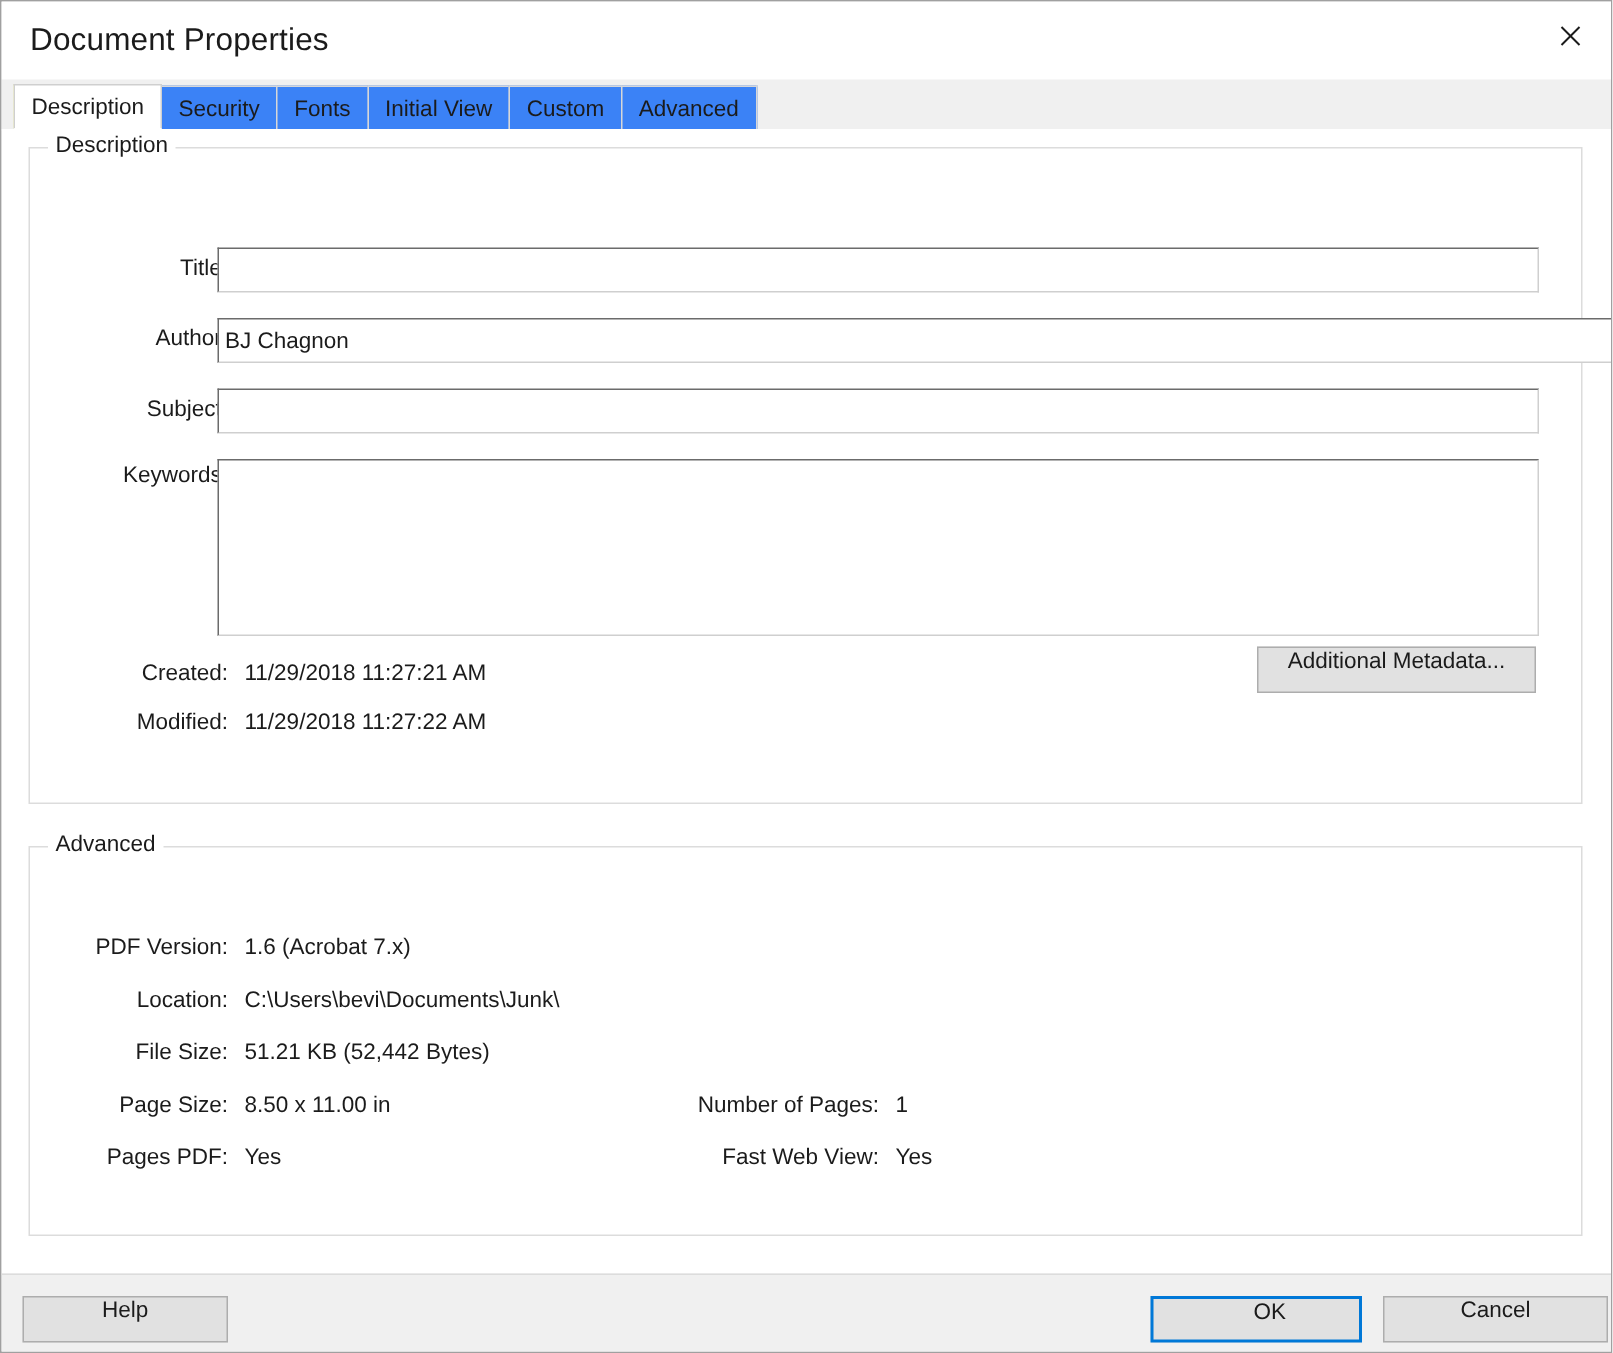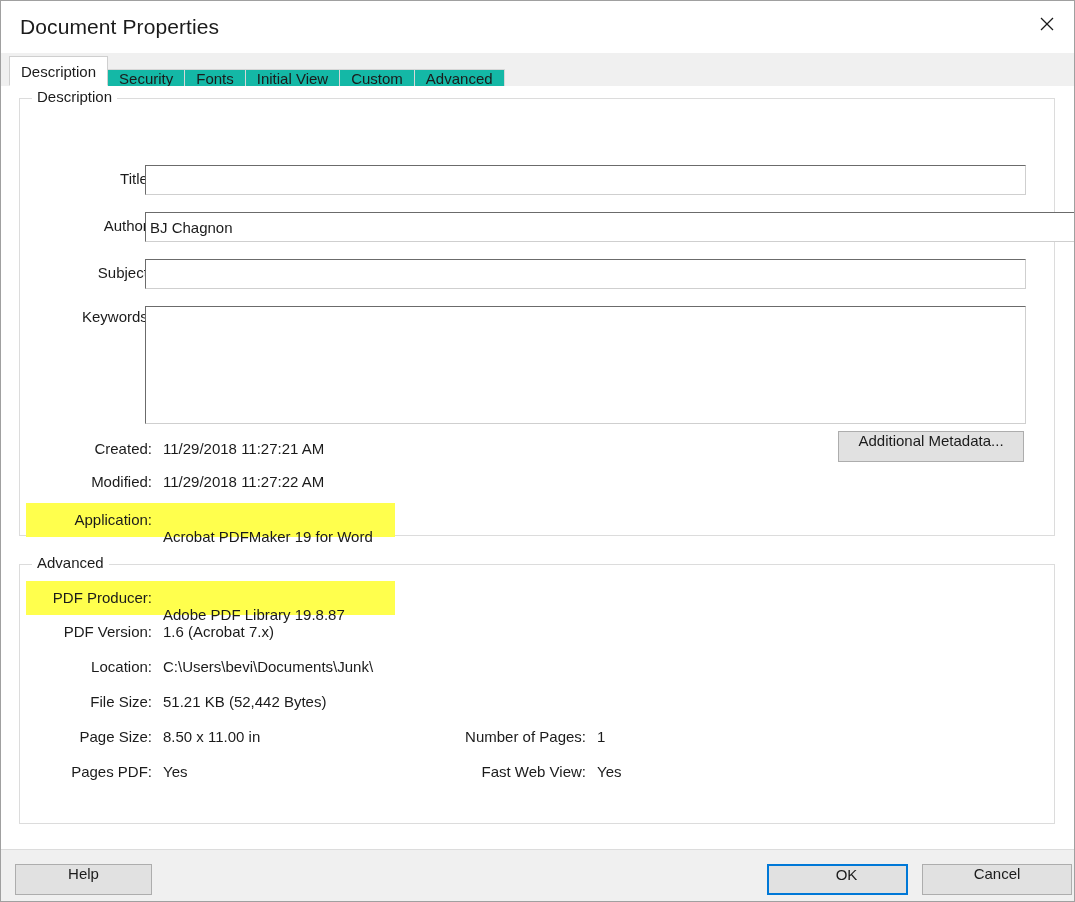--- a/index.html
+++ b/index.html
@@ -66,28 +66,28 @@
   .tabs {
     position: absolute;
     left: 8px;
     top: 3px;
     display: flex;
     align-items: flex-end;
     height: 30px;
   }
   .tab {
     position: relative;
-    height: 17px;
+    height: 29px;
     box-sizing: border-box;
     padding: 0 11px;
     display: flex;
     align-items: center;
     font-size: 15px;
     color: #1b1b1b;
-    background: #14b8a6;
+    background: #3b82f6;
     border: 1px solid #d7d7d7;
     border-bottom: none;
     margin-right: -1px;
     white-space: nowrap;
     cursor: default;
   }
   .tab.active {
     background: #ffffff;
     border: 1px solid #cfcfcf;
     border-bottom: 1px solid #ffffff;
@@ -322,39 +322,29 @@
       <div class="row" style="left:0px; top:341px; width:100%; height:20px;">
         <div class="lbl lbl-a">Created:</div>
         <div class="val val-a">11/29/2018 11:27:21 AM</div>
       </div>
 
       <div class="row" style="left:0px; top:374px; width:100%; height:20px;">
         <div class="lbl lbl-a">Modified:</div>
         <div class="val val-a">11/29/2018 11:27:22 AM</div>
       </div>
 
-      <div class="row" style="left:0px; top:404px; width:100%; height:34px;">
-        <div class="hl" style="left:6px; top:0px; width:369px; height:34px;"></div>
-        <div class="lbl lbl-a hl-text" style="top:8px;">Application:</div>
-        <div class="val val-a hl-text" style="top:8px;">Acrobat PDFMaker 19 for Word</div>
-      </div>
 
       <div class="btn btn-meta" style="left:818px; top:332px;">
         <span>Additional Metadata...</span>
       </div>
     </div>
 
     <div class="groupbox group-adv">
       <div class="group-legend">Advanced</div>
 
-      <div class="row" style="left:0px; top:16px; width:100%; height:34px;">
-        <div class="hl" style="left:6px; top:0px; width:369px; height:34px;"></div>
-        <div class="lbl lbl-a hl-text" style="top:8px;">PDF Producer:</div>
-        <div class="val val-a hl-text" style="top:8px;">Adobe PDF Library 19.8.87</div>
-      </div>
 
       <div class="row" style="left:0px; top:58px; width:100%; height:20px;">
         <div class="lbl lbl-a">PDF Version:</div>
         <div class="val val-a">1.6 (Acrobat 7.x)</div>
       </div>
 
       <div class="row" style="left:0px; top:93px; width:100%; height:20px;">
         <div class="lbl lbl-a">Location:</div>
         <div class="val val-a">C:\Users\bevi\Documents\Junk\</div>
       </div>

